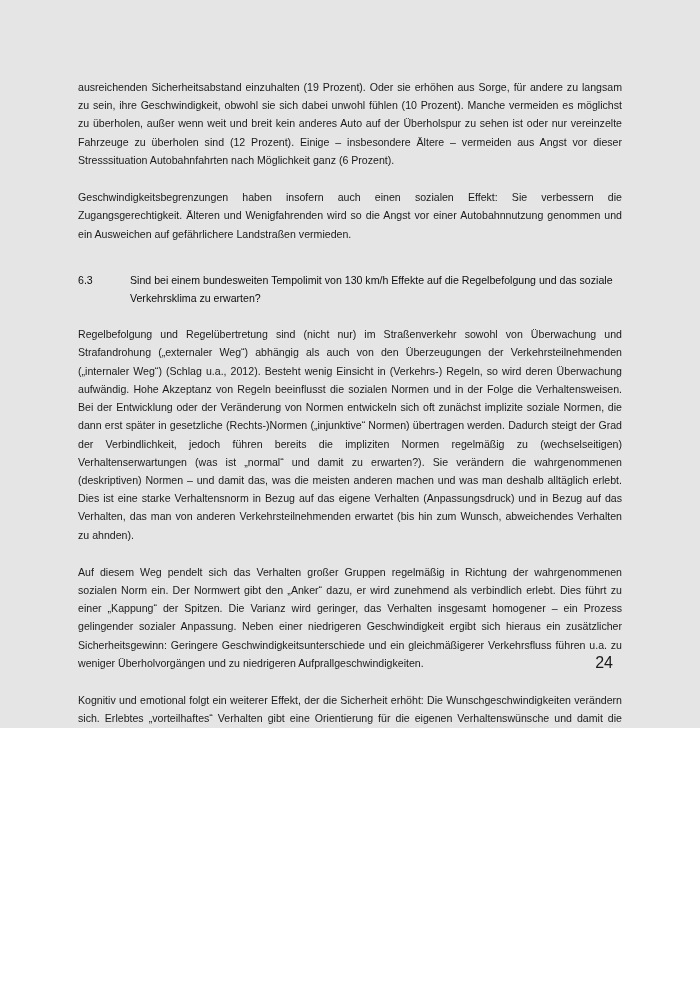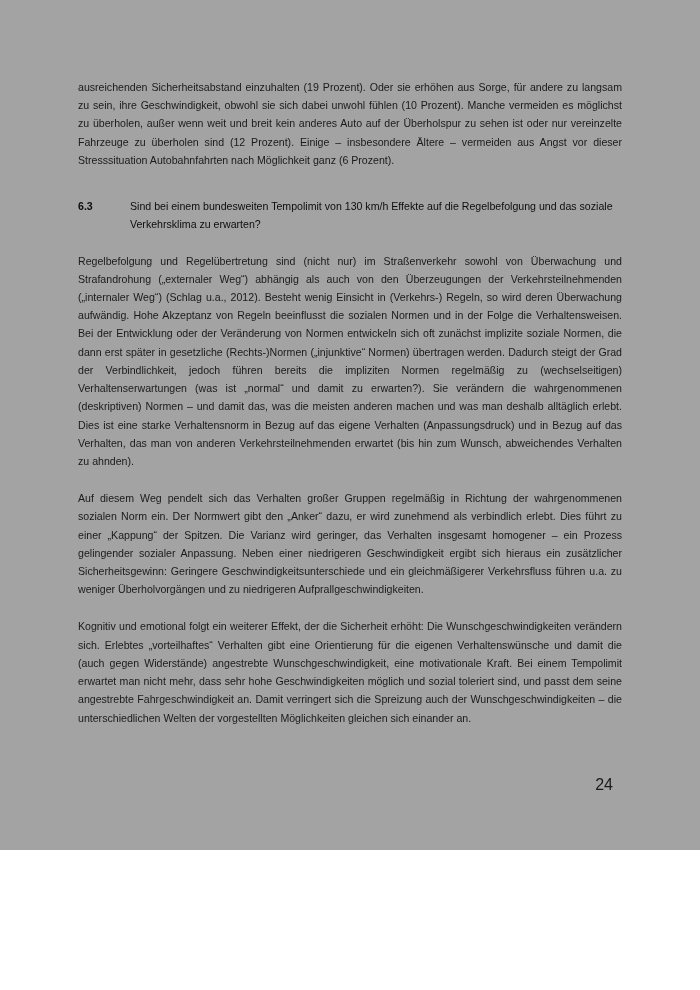--- a/index.html
+++ b/index.html
@@ -7,22 +7,22 @@
     padding: 0;
     background: #ffffff;
   }
   body {
     font-family: "Liberation Sans", sans-serif;
     color: #1a1a1a;
   }
   .page {
     position: relative;
     width: 700px;
-    height: 850px;
-    background: #a3a3a3;
+    height: 728px;
+    background: #e5e5e5;
     box-sizing: border-box;
     padding: 78px 78px 0 78px;
     overflow: hidden;
   }
   .doc-body {
     width: 544px;
   }
   p.para {
     margin: 0 0 19px 0;
     font-size: 10.6px;
@@ -36,41 +36,42 @@
     display: flex;
     margin: 28px 0 18px 0;
     font-size: 10.6px;
     line-height: 1.72;
     font-weight: bold;
     color: #0d0d0d;
   }
   .heading .num {
     width: 52px;
     flex: 0 0 52px;
-    font-weight: bold;
+    font-weight: normal;
   }
   .heading .htext {
     flex: 1 1 auto;
     font-weight: normal;
   }
   .page-number {
     position: absolute;
     right: 87px;
     bottom: 56px;
     font-size: 16px;
     color: #1a1a1a;
   }
 </style>
 </head>
 <body>
 
 <div class="page">
   <div class="doc-body">
 
     <p class="para">ausreichenden Sicherheitsabstand einzuhalten (19 Prozent). Oder sie erhöhen aus Sorge, für andere zu langsam zu sein, ihre Geschwindigkeit, obwohl sie sich dabei unwohl fühlen (10 Prozent). Manche vermeiden es möglichst zu überholen, außer wenn weit und breit kein anderes Auto auf der Überholspur zu sehen ist oder nur vereinzelte Fahrzeuge zu überholen sind (12 Prozent). Einige – insbesondere Ältere – vermeiden aus Angst vor dieser Stresssituation Autobahnfahrten nach Möglichkeit ganz (6 Prozent).</p>
+    <p class="para">Geschwindigkeitsbegrenzungen haben insofern auch einen sozialen Effekt: Sie verbessern die Zugangsgerechtigkeit. Älteren und Wenigfahrenden wird so die Angst vor einer Autobahnnutzung genommen und ein Ausweichen auf gefährlichere Landstraßen vermieden.</p>
 
     <div class="heading">
       <span class="num">6.3</span>
       <span class="htext">Sind bei einem bundesweiten Tempolimit von 130 km/h Effekte auf die Regelbefolgung und das soziale Verkehrsklima zu erwarten?</span>
     </div>
 
     <p class="para">Regelbefolgung und Regelübertretung sind (nicht nur) im Straßenverkehr sowohl von Überwachung und Strafandrohung („externaler Weg“) abhängig als auch von den Überzeugungen der Verkehrsteilnehmenden („internaler Weg“) (Schlag u.a., 2012). Besteht wenig Einsicht in (Verkehrs-) Regeln, so wird deren Überwachung aufwändig. Hohe Akzeptanz von Regeln beeinflusst die sozialen Normen und in der Folge die Verhaltensweisen. Bei der Entwicklung oder der Veränderung von Normen entwickeln sich oft zunächst implizite soziale Normen, die dann erst später in gesetzliche (Rechts-)Normen („injunktive“ Normen) übertragen werden. Dadurch steigt der Grad der Verbindlichkeit, jedoch führen bereits die impliziten Normen regelmäßig zu (wechselseitigen) Verhaltenserwartungen (was ist „normal“ und damit zu erwarten?). Sie verändern die wahrgenommenen (deskriptiven) Normen – und damit das, was die meisten anderen machen und was man deshalb alltäglich erlebt. Dies ist eine starke Verhaltensnorm in Bezug auf das eigene Verhalten (Anpassungsdruck) und in Bezug auf das Verhalten, das man von anderen Verkehrsteilnehmenden erwartet (bis hin zum Wunsch, abweichendes Verhalten zu ahnden).</p>
     <p class="para">Auf diesem Weg pendelt sich das Verhalten großer Gruppen regelmäßig in Richtung der wahrgenommenen sozialen Norm ein. Der Normwert gibt den „Anker“ dazu, er wird zunehmend als verbindlich erlebt. Dies führt zu einer „Kappung“ der Spitzen. Die Varianz wird geringer, das Verhalten insgesamt homogener – ein Prozess gelingender sozialer Anpassung. Neben einer niedrigeren Geschwindigkeit ergibt sich hieraus ein zusätzlicher Sicherheitsgewinn: Geringere Geschwindigkeitsunterschiede und ein gleichmäßigerer Verkehrsfluss führen u.a. zu weniger Überholvorgängen und zu niedrigeren Aufprallgeschwindigkeiten.</p>
     <p class="para">Kognitiv und emotional folgt ein weiterer Effekt, der die Sicherheit erhöht: Die Wunschgeschwindigkeiten verändern sich. Erlebtes „vorteilhaftes“ Verhalten gibt eine Orientierung für die eigenen Verhaltenswünsche und damit die (auch gegen Widerstände) angestrebte Wunschgeschwindigkeit, eine motivationale Kraft. Bei einem Tempolimit erwartet man nicht mehr, dass sehr hohe Geschwindigkeiten möglich und sozial toleriert sind, und passt dem seine angestrebte Fahrgeschwindigkeit an. Damit verringert sich die Spreizung auch der Wunschgeschwindigkeiten – die unterschiedlichen Welten der vorgestellten Möglichkeiten gleichen sich einander an.</p>
 

